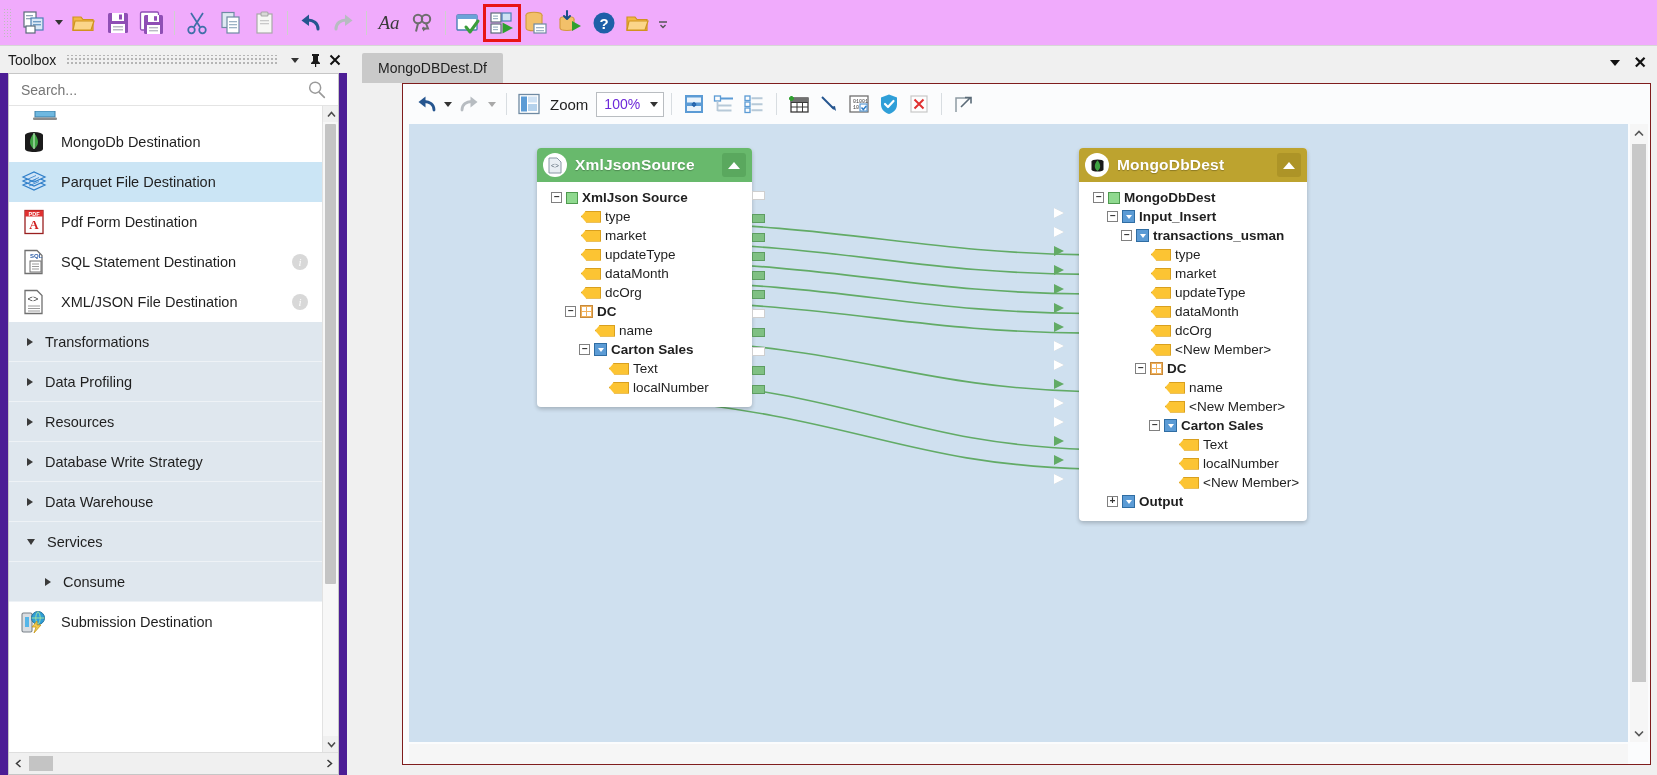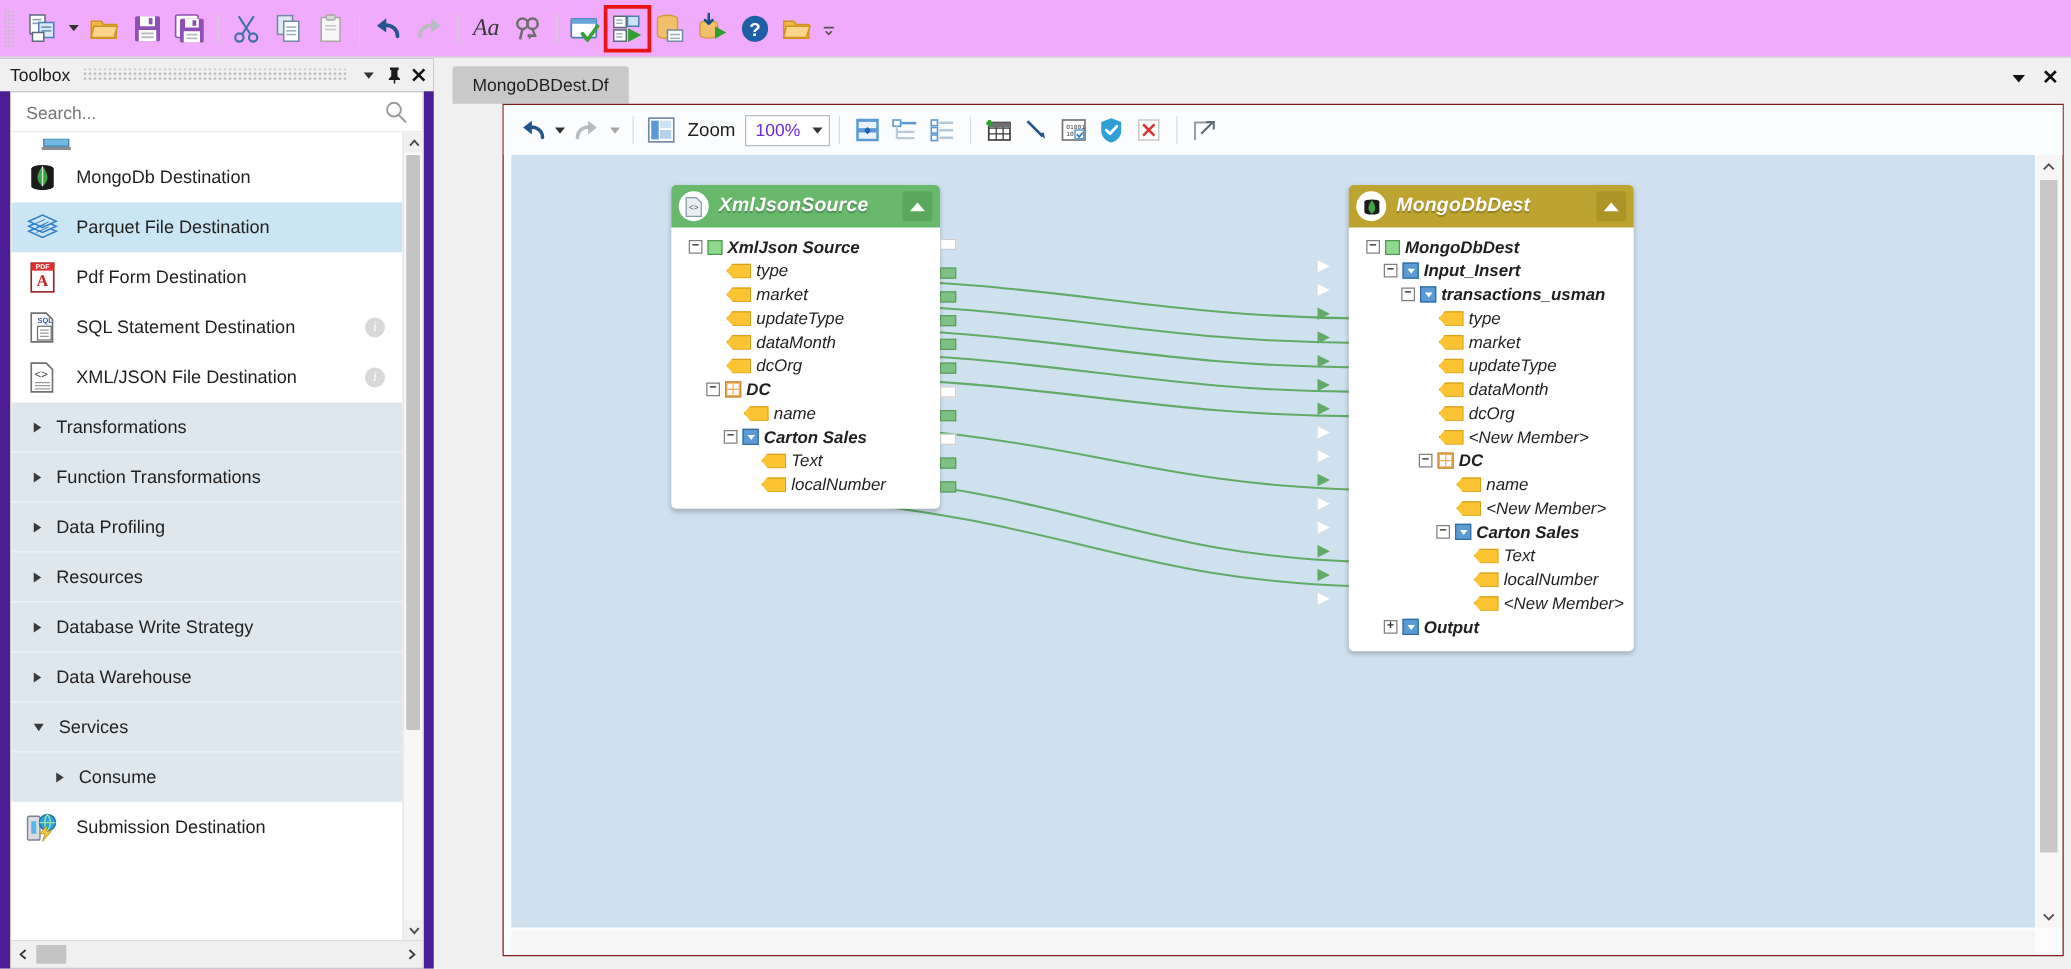--- a/index.html
+++ b/index.html
@@ -152,21 +152,21 @@
   .df-btn { height: 30px; min-width: 30px; display:flex; align-items:center; justify-content:center; padding: 0 3px; }
   .df-sep { width:1px; height:22px; background:#d8dde1; margin: 0 7px; }
   #zoom-label { font-size: 15px; color:#1f1f1f; margin: 0 8px 0 6px; }
   #zoom-combo {
     width: 68px; height: 25px; border: 1px solid #b9bdc1; background:#fff;
     display:flex; align-items:center; justify-content:space-between; padding: 0 5px 0 7px;
   }
   #zoom-value { font-size: 14px; color:#6d28d9; }
   .combo-caret { width:0;height:0;border-left:4px solid transparent;border-right:4px solid transparent;border-top:5px solid #333; }
 
-  #canvas-wrap { position:absolute; left:0; right:0; top: 40px; bottom: 0; font-style: italic; }
+  #canvas-wrap { position:absolute; left:0; right:0; top: 40px; bottom: 0; }
   #canvas {
     position:absolute; left: 6px; right: 22px; top: 0; bottom: 22px;
     background: #cfe0ef; overflow: hidden;
   }
   #canvas-vscroll { position:absolute; right:2px; top:0; bottom: 22px; width: 18px; background:#f6f6f6; }
   #cv-thumb { position:absolute; left:2px; right:2px; top: 20px; bottom: 60px; background:#c8c8c8; }
   #canvas-hscroll { position:absolute; left: 6px; right: 22px; bottom: 0; height: 20px; background:#f6f6f6; }
   .cs-arrow { position:absolute; width:18px; height:18px; display:flex;align-items:center;justify-content:center;color:#555;font-size:11px; }
 
   
@@ -501,24 +501,20 @@
                   </g>
               </svg>
             </div>
             <div class="label">XML/JSON File Destination</div>
             <div class="info-dot">i</div>
           </div>
 
           <div class="tb-cat">
             <div class="tri-right"></div>
             <div>Transformations</div>
-          </div>
-          <div class="tb-cat">
-            <div class="tri-right"></div>
-            <div>Function Transformations</div>
           </div>
           <div class="tb-cat">
             <div class="tri-right"></div>
             <div>Data Profiling</div>
           </div>
           <div class="tb-cat">
             <div class="tri-right"></div>
             <div>Resources</div>
           </div>
           <div class="tb-cat">

